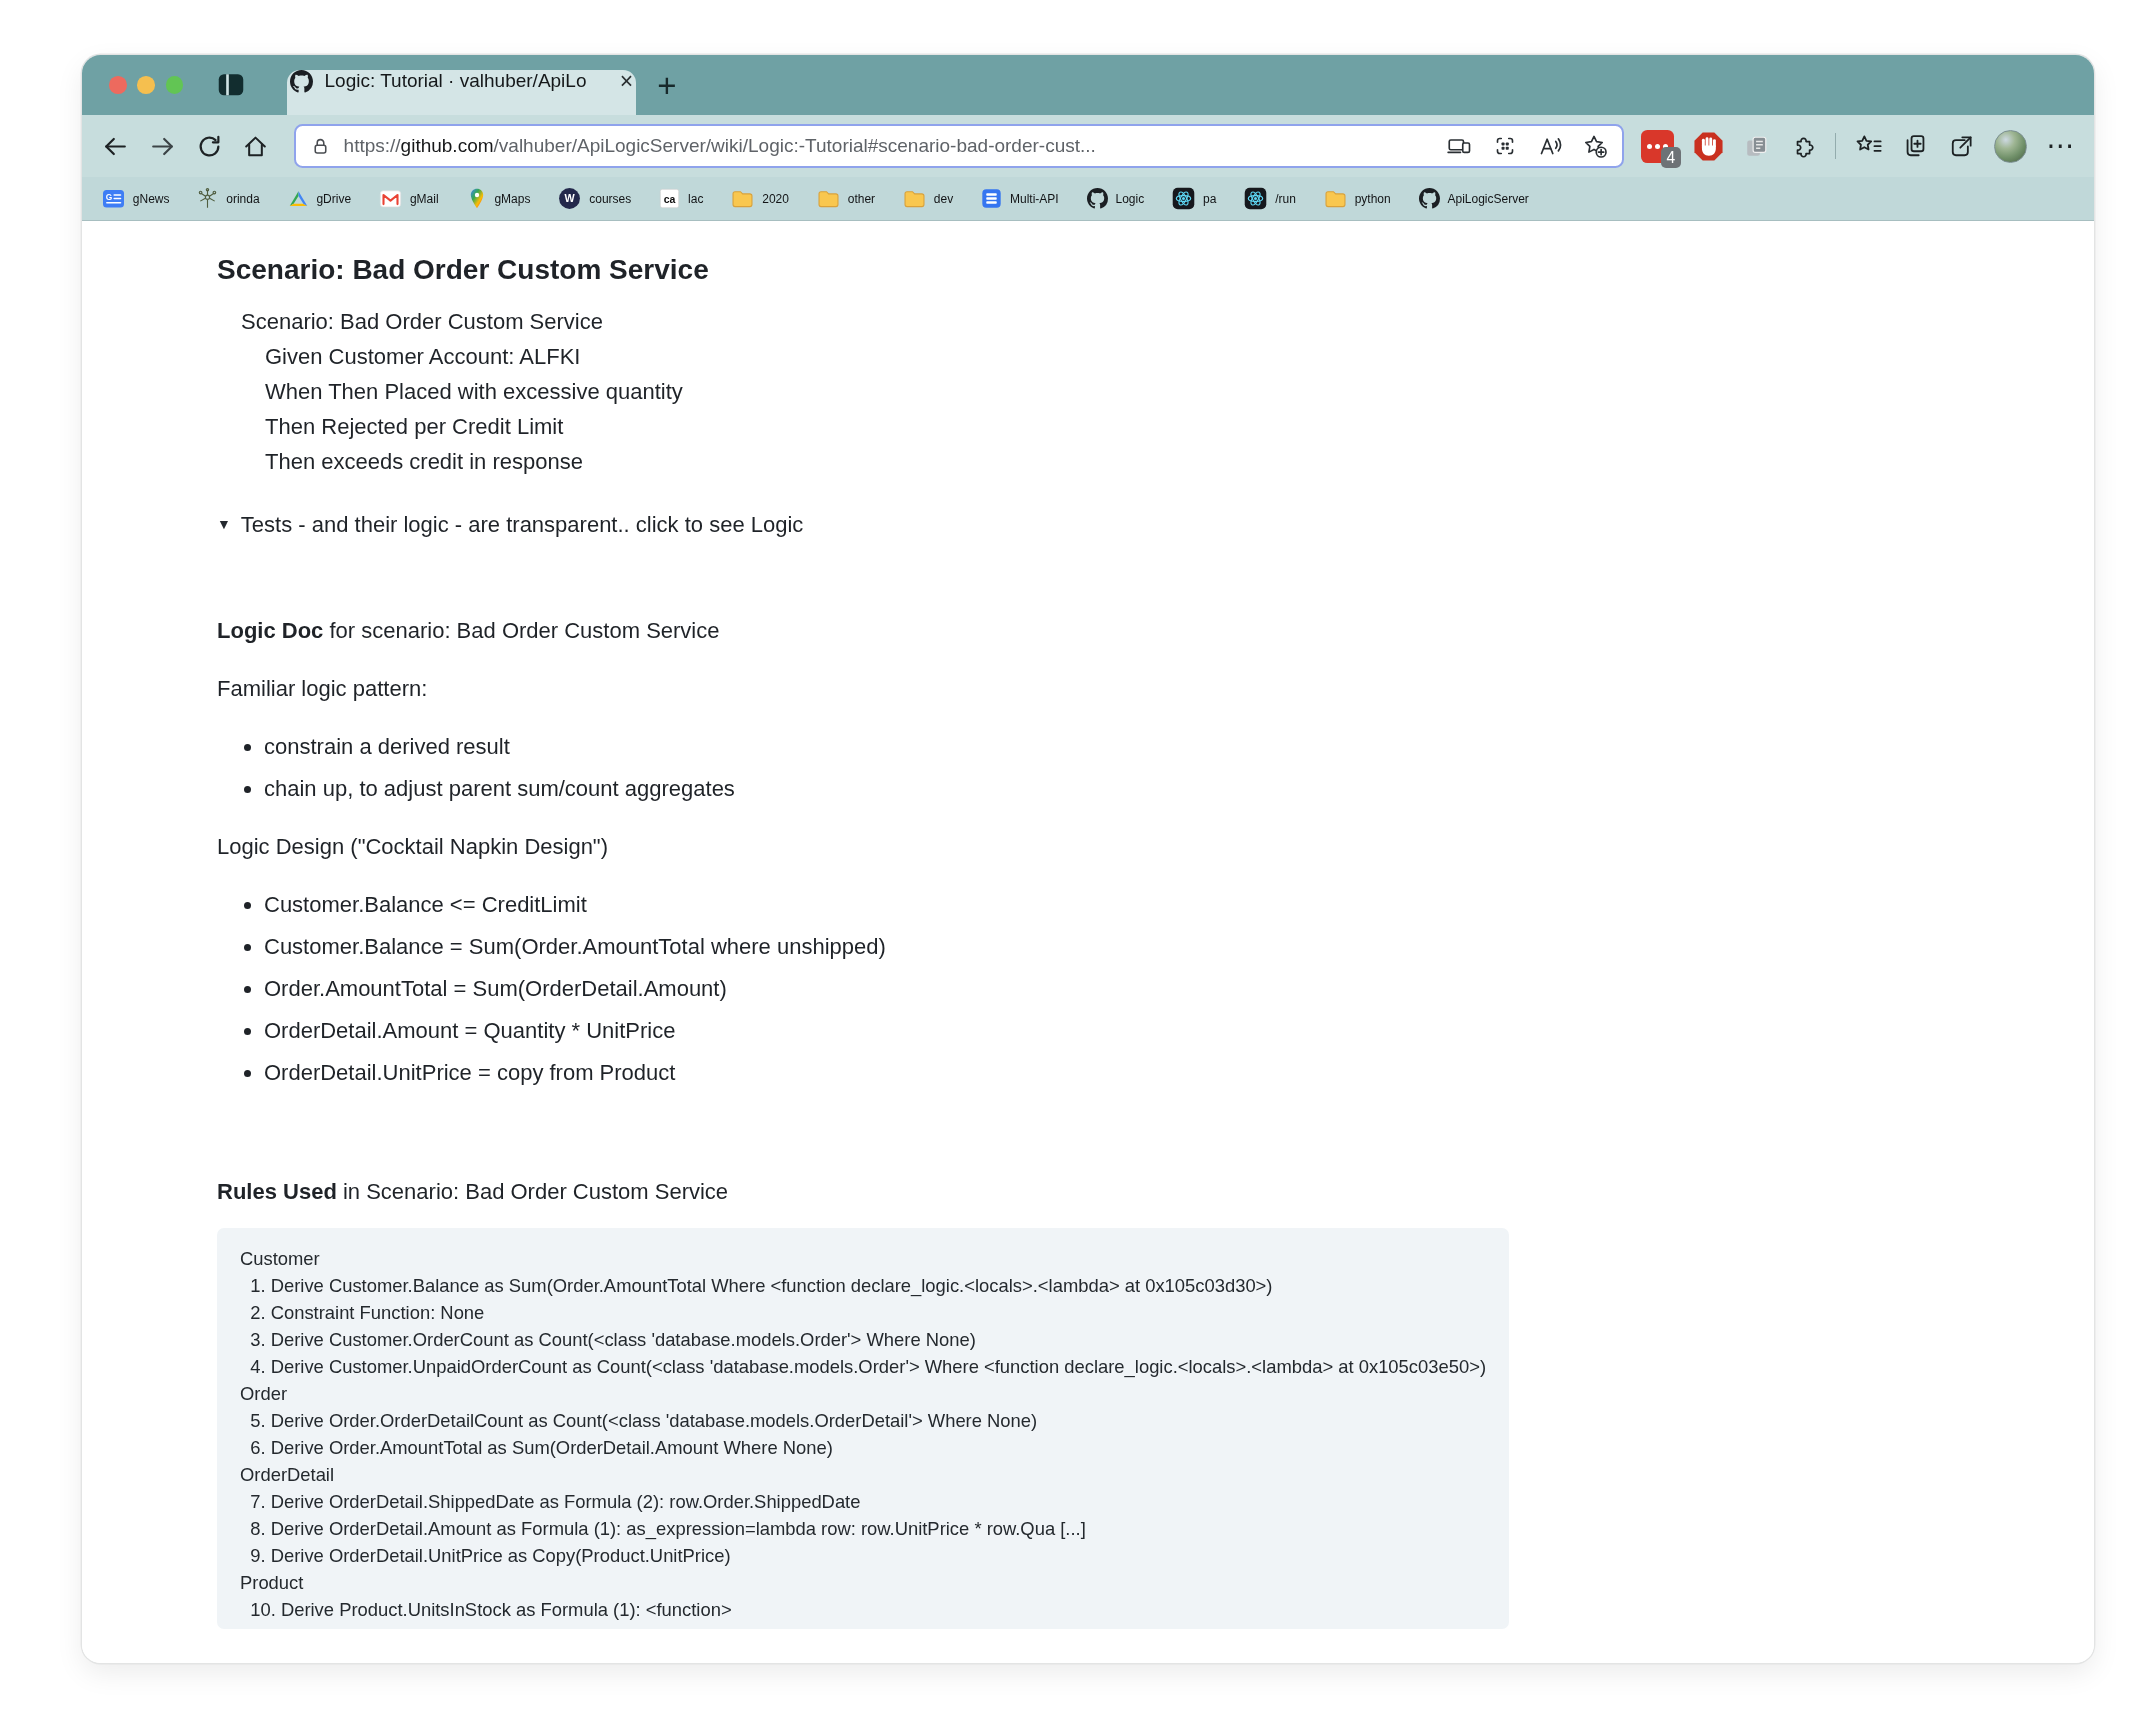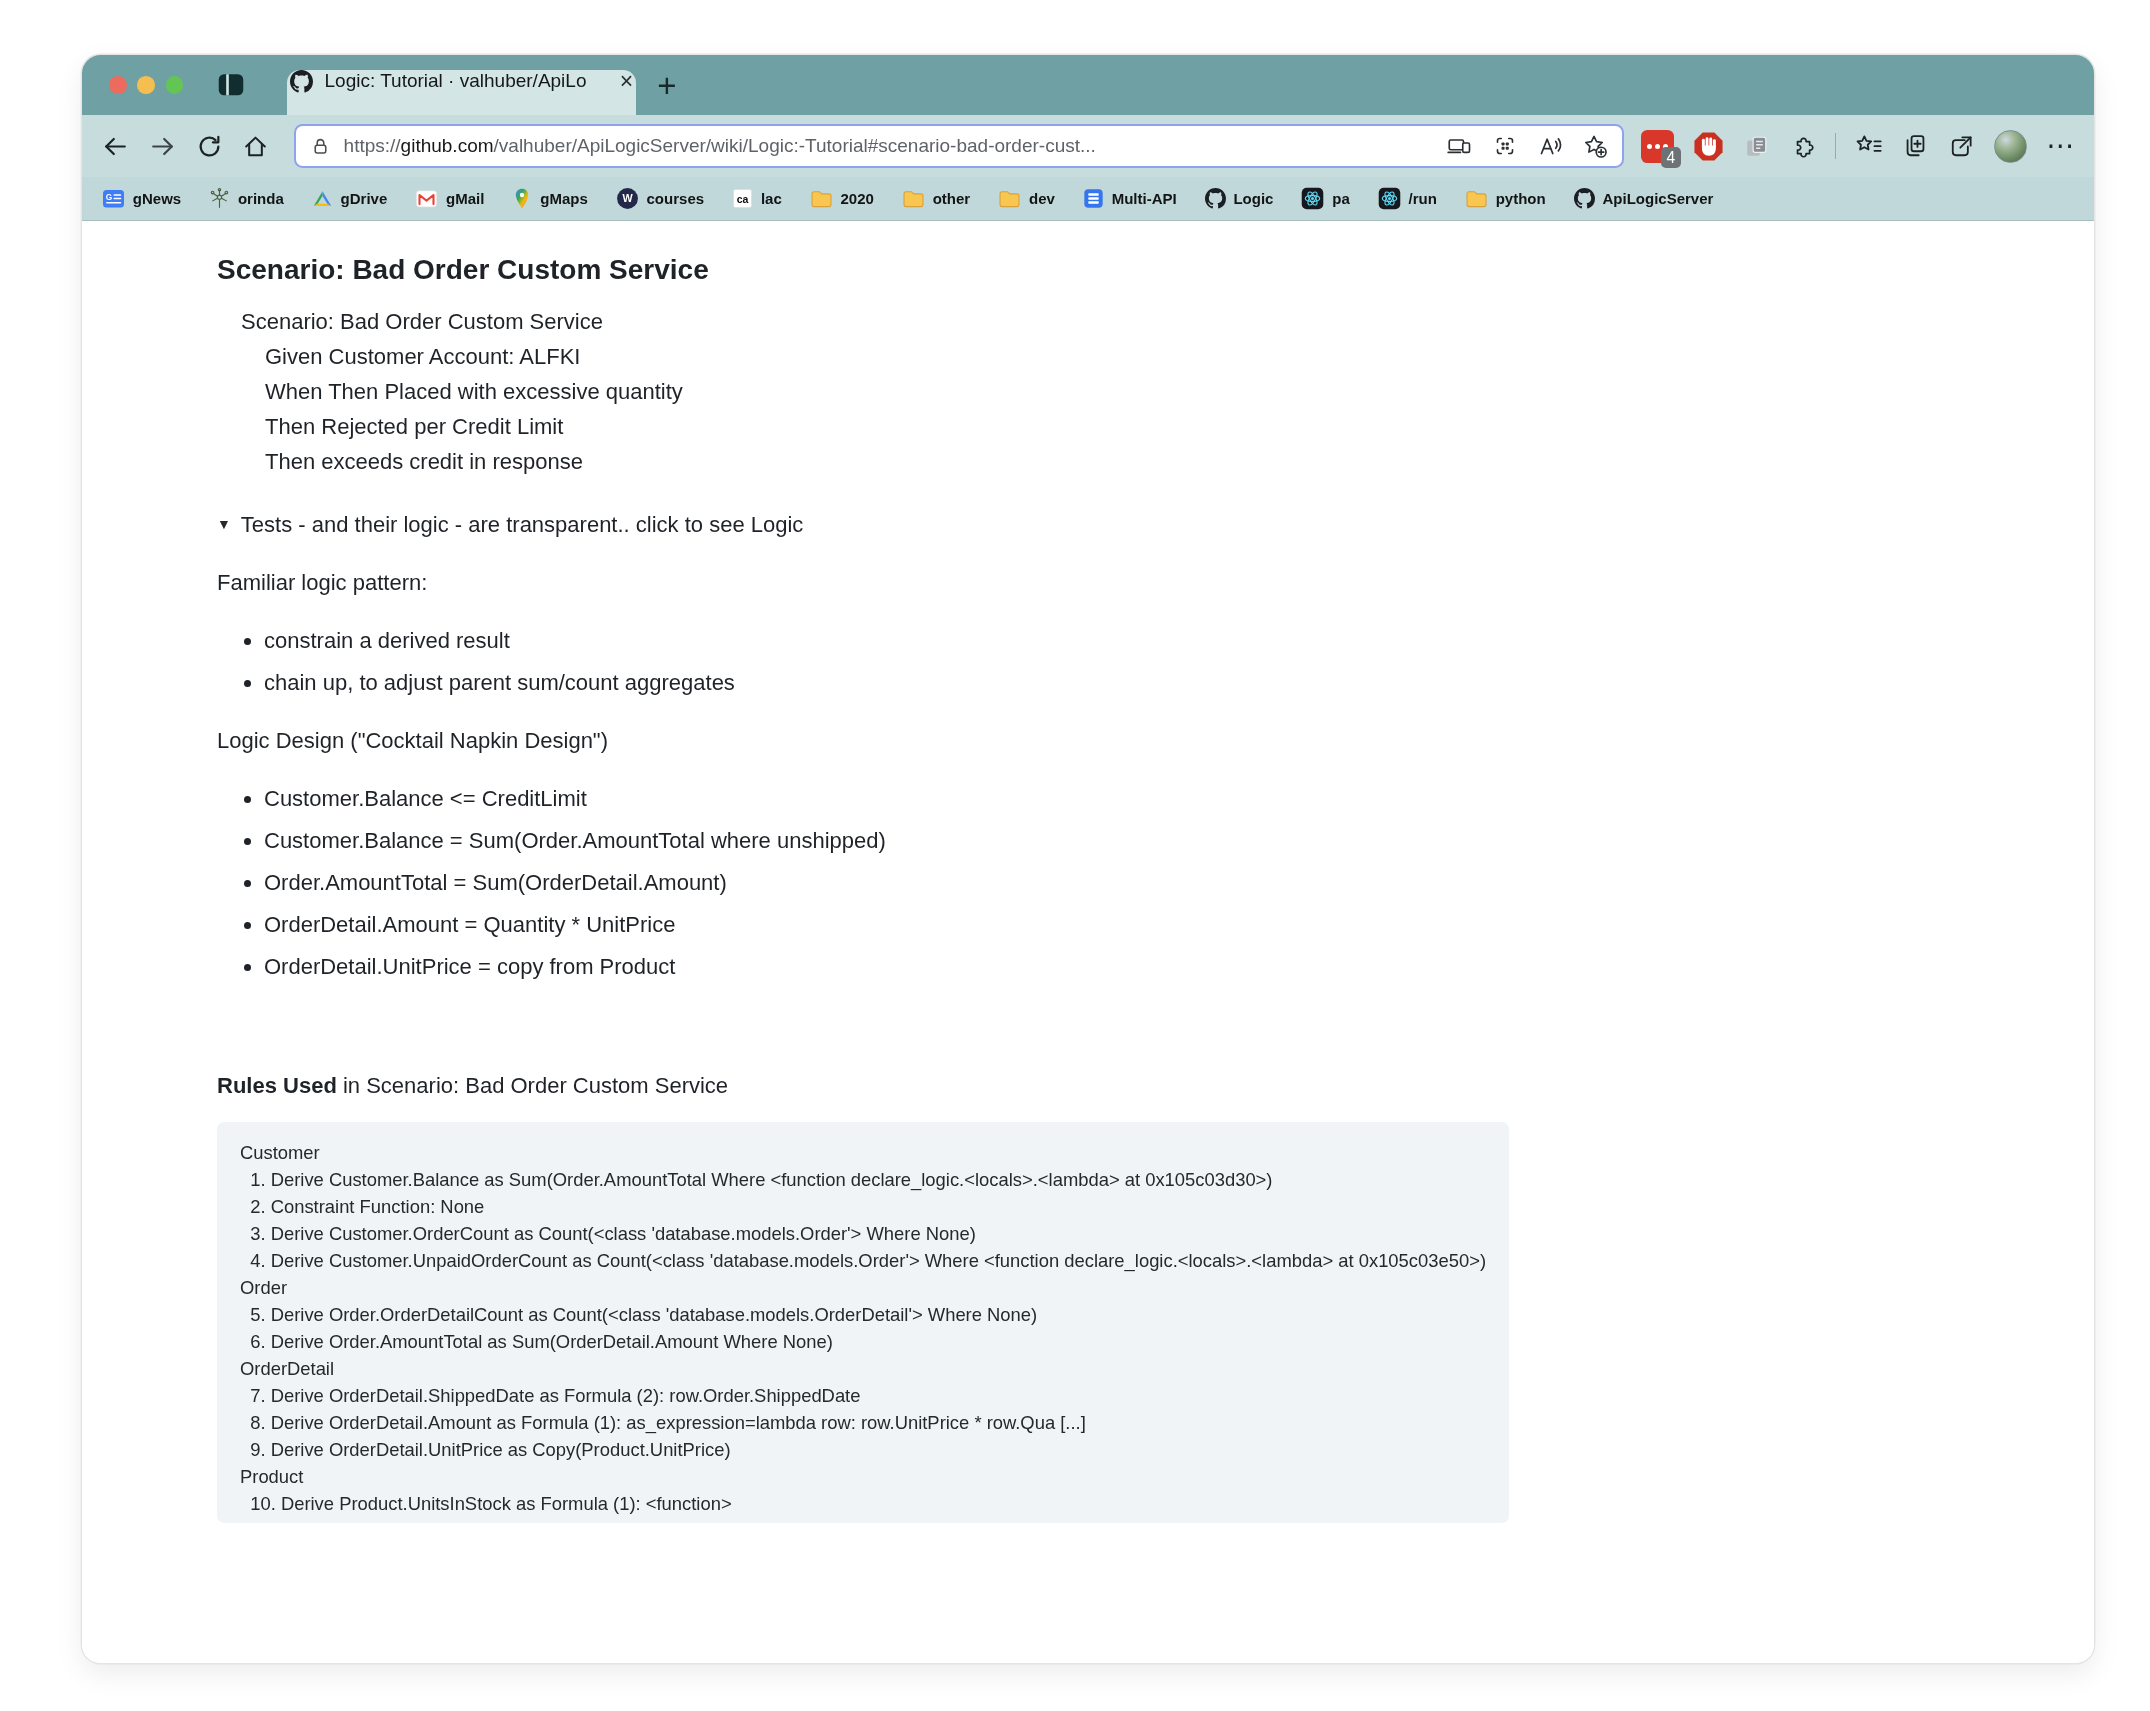--- a/index.html
+++ b/index.html
@@ -48,21 +48,21 @@
   .extbadge { position:absolute; right:-7px; bottom:-5.7px; background:#6d7276; color:#fff; font-size:15.6px; line-height:1; padding:2.8px 5.7px; border-radius:5px; }
   .vdivider { width:1.4px; height:25.5px; background:#93acad; }
   .avatar { width:33px; height:33px; border-radius:50%;
     background:radial-gradient(circle at 35% 28%, #cdd9e2 0%, #9fb694 30%, #6f8f68 62%, #445a40 100%);
     border:0.7px solid #7b8f90; }
   .moredots { font-size:28px; color:#1d2224; line-height:1; letter-spacing:1.4px; }
 
   
   .bookmarks { height:44px; background:#c0d8d9; display:flex; align-items:center; gap:28px; padding:0 20px; border-bottom:1.4px solid #a7bec0; }
   .bm { display:flex; align-items:center; gap:7.8px; white-space:nowrap; }
-  .bm .lbl { font-size:15px; color:#121416;font-weight:bold; }
+  .bm .lbl { font-size:12px; color:#121416; }
   .bm svg { display:block; }
 
   
   .content { background:#ffffff; height:1442px; overflow:hidden; padding:0 586px 9px 135px; color:#1f2328; }
   h2.pagetitle { font-size:28px; font-weight:700; margin:33px 0 18.4px; color:#1f2328; }
   .scenario { font-size:22px; line-height:35px; }
   .summaryrow { display:flex; align-items:center; gap:10px; margin-top:28px; font-size:22px; line-height:35px; }
   .tri { font-size:14px; color:#24292f; }
   p.std { font-size:22px; line-height:35px; margin:23px 0; }
   p.logicdoc { margin-top:71px; }
@@ -423,20 +423,21 @@
         <div style="padding-left: 48px;">When Then Placed with excessive quantity</div>
         <div style="padding-left: 48px;">Then Rejected per Credit Limit</div>
         <div style="padding-left: 48px;">Then exceeds credit in response</div>
       </div>
 
     <div class="summaryrow">
       <span class="tri">▼</span>
       <span>Tests - and their logic - are transparent.. click to see Logic</span>
     </div>
 
+    <p class="std logicdoc"><b>Logic Doc</b><span> for scenario: Bad Order Custom Service</span></p>
 
     <p class="std">Familiar logic pattern:</p>
 
     <ul class="ghlist" id="pattern-list">
         <li>constrain a derived result</li>
         <li>chain up, to adjust parent sum/count aggregates</li>
       </ul>
 
     <p class="std">Logic Design ("Cocktail Napkin Design")</p>
 

